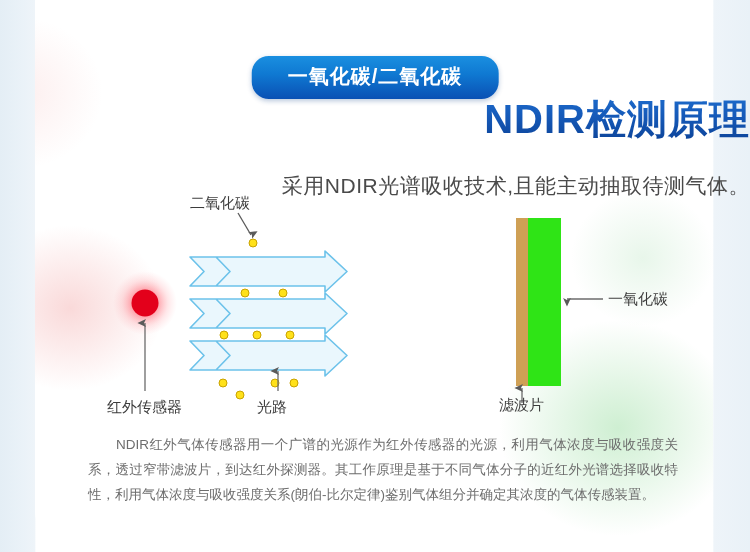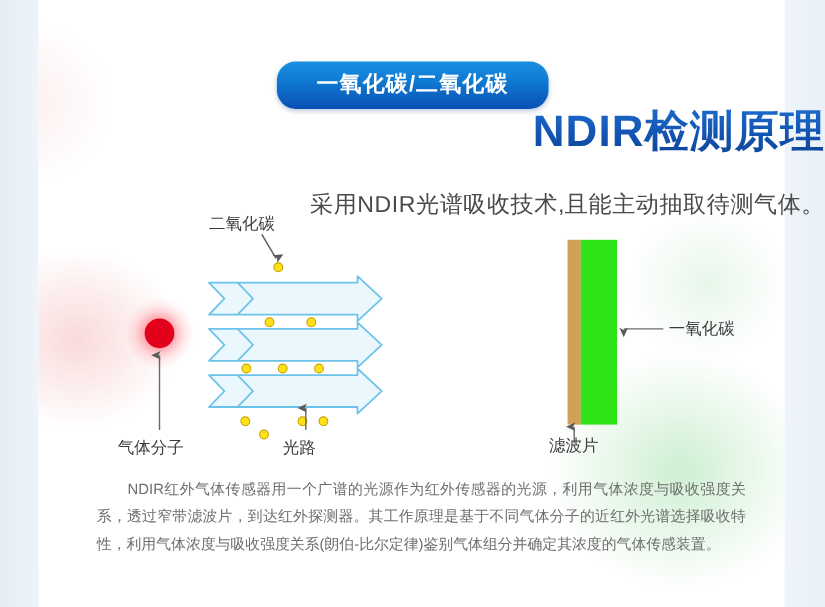--- a/index.html
+++ b/index.html
@@ -174,18 +174,18 @@
       <rect x="493" y="23" width="33" height="168" fill="#2fe416"></rect>
     </g>
 
     <line x1="487" y1="208" x2="487" y2="193" stroke="#6b6b6b" stroke-width="1.3" marker-end="url(#arrHead)"></line>
 
     <line x1="568" y1="104" x2="532" y2="104" stroke="#6b6b6b" stroke-width="1.3" marker-end="url(#arrHeadL)"></line>
   </svg>
 
   <span class="dlabel" style="left:155px; top:-1px;">二氧化碳</span>
   <span class="dlabel" style="left:573px; top:95px;">一氧化碳</span>
-  <span class="dlabel" style="left:72px;  top:203px;">气体分子</span>
+  <span class="dlabel" style="left:72px;  top:203px;">红外传感器</span>
   <span class="dlabel" style="left:222px; top:203px;">光路</span>
   <span class="dlabel" style="left:464px; top:201px;">滤波片</span>
 </div>
 
 <p id="para">NDIR红外气体传感器用一个广谱的光源作为红外传感器的光源，利用气体浓度与吸收强度关系，透过窄带滤波片，到达红外探测器。其工作原理是基于不同气体分子的近红外光谱选择吸收特性，利用气体浓度与吸收强度关系(朗伯-比尔定律)鉴别气体组分并确定其浓度的气体传感装置。</p>
 
 </body></html>

